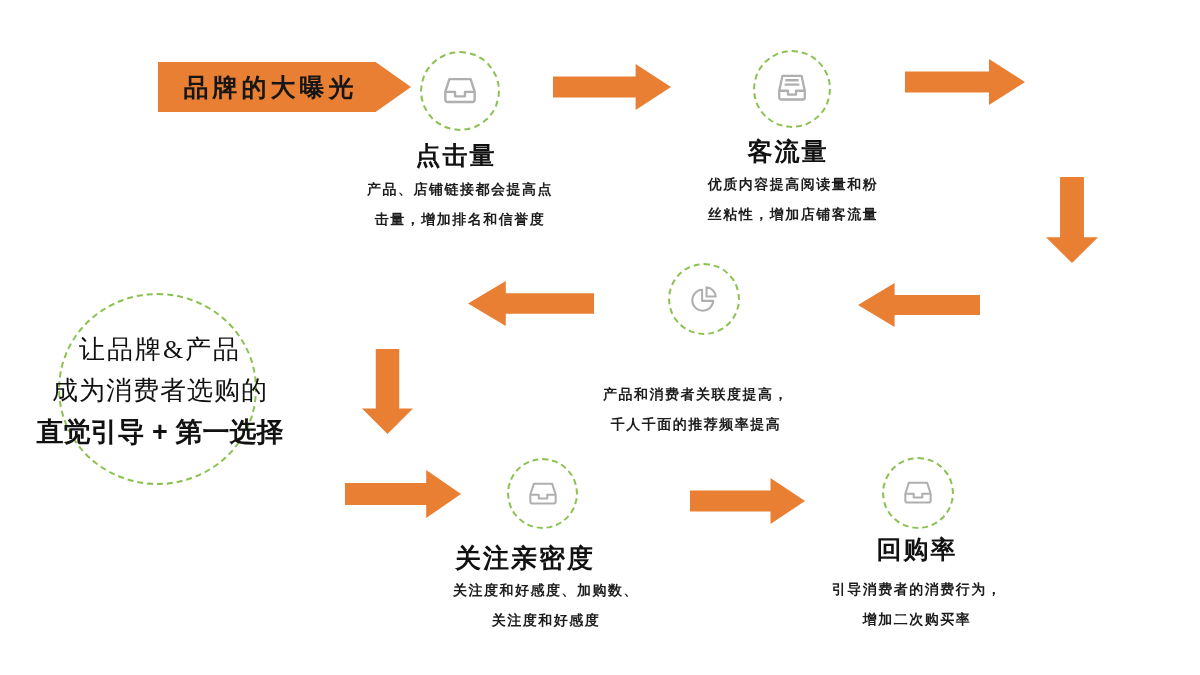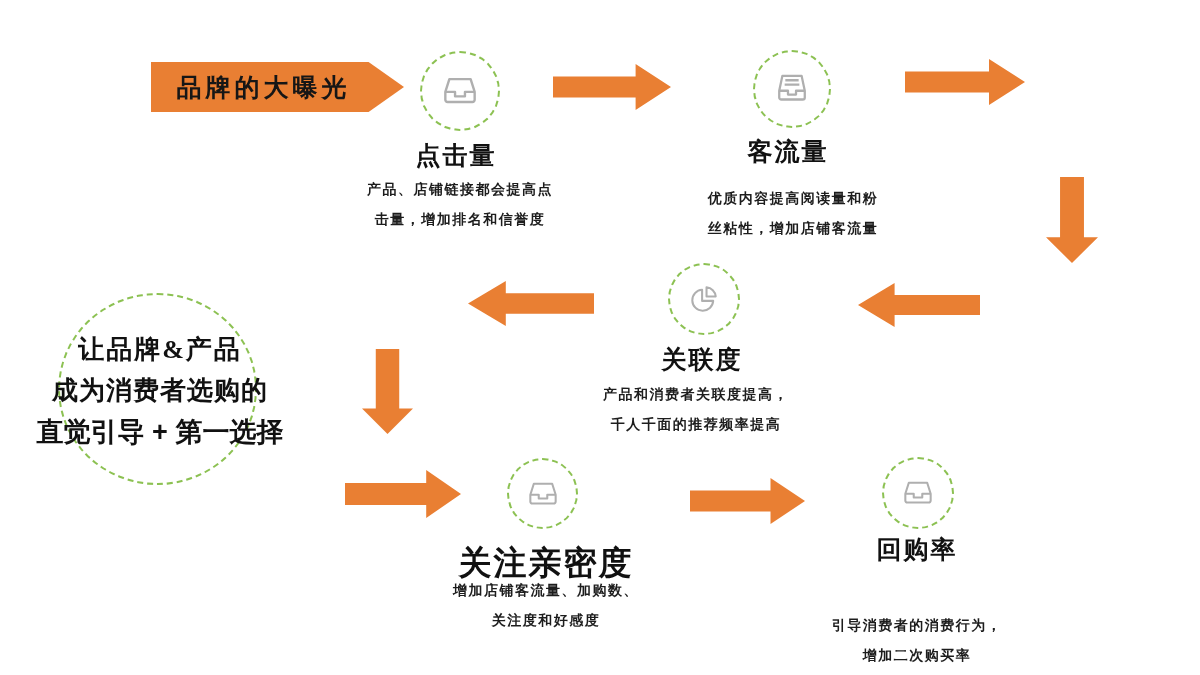--- a/index.html
+++ b/index.html
@@ -8,21 +8,21 @@
     --icon-gray:#AFAFAF;
     --text-dark:#1A1A1A;
   }
   html,body{margin:0;padding:0;background:#fff;}
   .canvas{
     position:relative;width:1200px;height:675px;background:#ffffff;
     overflow:hidden;font-family:"Liberation Sans",sans-serif;color:var(--text-dark);
   }
   
   .banner{
-    position:absolute;left:151px;top:62px;width:253px;height:50px;
+    position:absolute;left:158px;top:62px;width:253px;height:50px;
     background:var(--orange);
     clip-path:polygon(0 0,86% 0,100% 50%,86% 100%,0 100%);
     display:flex;align-items:center;justify-content:center;
   }
   .banner span{
     font-size:25px;font-weight:800;letter-spacing:4px;color:#161616;
     padding-right:28px;white-space:nowrap;
   }
   
   .icon-circle{
@@ -46,21 +46,21 @@
     font-size:14px;font-weight:700;line-height:30px;letter-spacing:1.5px;
     white-space:nowrap;color:#1d1d1d;
   }
   
   .goal-circle{
     position:absolute;left:58px;top:293px;width:199px;height:192px;
     border:2px dashed var(--green);border-radius:50%;box-sizing:border-box;
   }
   .goal-line{
     position:absolute;left:30px;width:260px;text-align:center;white-space:nowrap;
-    font-family:"Liberation Serif",serif;font-weight:700;color:#111;
+    font-family:"Liberation Serif",serif;font-weight:400;color:#111;
   }
   .goal-line1{top:332px;font-size:26px;letter-spacing:2px;}
   .goal-line2{top:373px;font-size:26px;letter-spacing:1px;}
   .goal-line3{top:414px;font-size:27px;font-weight:900;letter-spacing:0;font-family:"Liberation Sans",sans-serif;}
 </style>
 </head>
 <body>
 
 <div class="canvas">
 
@@ -83,38 +83,37 @@
   <div class="arrow arrow-right" style="left:553px;top:64px;width:118px;height:46px"></div>
 
   <div class="icon-circle" style="left:753px;top:50px;width:78px;height:78px">
     <svg width="42" height="42" viewBox="0 0 24 24" fill="none" stroke="currentColor" stroke-width="1.3" stroke-linejoin="round">
       <path d="M6.5 4.5h11l1.8 8.5v3.8a1.2 1.2 0 0 1-1.2 1.2H5.9a1.2 1.2 0 0 1-1.2-1.2V13z"></path>
       <path d="M8.2 7h7.6M7.8 9.5h8.4"></path>
       <path d="M4.7 13h5v2.2h4.6V13h5"></path>
     </svg>
   </div>
   <div class="node-title" style="left:688px;top:135px;width:200px">客流量</div>
-  <div class="node-desc" style="left:643px;top:184px;width:300px">
+  <div class="node-desc" style="left:643px;top:170px;width:300px">
     <span>优质内容提高阅读量和粉</span><br>
     <span>丝粘性，增加店铺客流量</span>
   </div>
 
   <div class="arrow arrow-right" style="left:905px;top:59px;width:120px;height:46px"></div>
 
   <div class="arrow arrow-down" style="left:1046px;top:177px;width:52px;height:86px"></div>
 
   <div class="arrow arrow-left" style="left:858px;top:283px;width:122px;height:44px"></div>
 
   <div class="icon-circle" style="left:668px;top:263px;width:72px;height:72px">
     <svg width="38" height="38" viewBox="0 0 24 24" fill="none" stroke="currentColor" stroke-width="1.3" stroke-linejoin="round">
       <path d="M10.8 6.2a6.6 6.6 0 1 0 7 7h-7z"></path>
       <path d="M13.6 4.6a6.4 6.4 0 0 1 5.8 5.8h-5.8z"></path>
     </svg>
   </div>
-  <div class="node-title" style="left:602px;top:343px;width:200px">关联度</div>
   <div class="node-desc" style="left:546px;top:380px;width:300px">
     <span>产品和消费者关联度提高，</span><br>
     <span>千人千面的推荐频率提高</span>
   </div>
 
   <div class="arrow arrow-left" style="left:468px;top:281px;width:126px;height:45px"></div>
 
   <div class="goal-circle"></div>
   <div class="goal-line goal-line1">让品牌&amp;产品</div>
   <div class="goal-line goal-line2">成为消费者选购的</div>
@@ -123,33 +122,33 @@
   <div class="arrow arrow-down" style="left:362px;top:349px;width:51px;height:85px"></div>
 
   <div class="arrow arrow-right" style="left:345px;top:470px;width:116px;height:48px"></div>
 
   <div class="icon-circle" style="left:507px;top:458px;width:71px;height:71px">
     <svg width="38" height="38" viewBox="0 0 24 24" fill="none" stroke="currentColor" stroke-width="1.3" stroke-linejoin="round">
       <path d="M6.2 5.5h11.6l2.2 7v4.3a1.2 1.2 0 0 1-1.2 1.2H5.2A1.2 1.2 0 0 1 4 16.8v-4.3z"></path>
       <path d="M4 12.5h5.3v2.4h5.4v-2.4H20"></path>
     </svg>
   </div>
-  <div class="node-title" style="left:446px;top:541px;width:200px;font-size:33px">关注亲密度</div>
+  <div class="node-title" style="left:425px;top:541px;width:200px;font-size:26px">关注亲密度</div>
   <div class="node-desc" style="left:396px;top:576px;width:300px">
-    <span>增加店铺客流量、加购数、</span><br>
+    <span>关注度和好感度、加购数、</span><br>
     <span>关注度和好感度</span>
   </div>
 
   <div class="arrow arrow-right" style="left:690px;top:478px;width:115px;height:46px"></div>
 
   <div class="icon-circle" style="left:882px;top:457px;width:72px;height:72px">
     <svg width="38" height="38" viewBox="0 0 24 24" fill="none" stroke="currentColor" stroke-width="1.3" stroke-linejoin="round">
       <path d="M6.2 5.5h11.6l2.2 7v4.3a1.2 1.2 0 0 1-1.2 1.2H5.2A1.2 1.2 0 0 1 4 16.8v-4.3z"></path>
       <path d="M4 12.5h5.3v2.4h5.4v-2.4H20"></path>
     </svg>
   </div>
   <div class="node-title" style="left:817px;top:533px;width:200px">回购率</div>
-  <div class="node-desc" style="left:767px;top:611px;width:300px">
+  <div class="node-desc" style="left:767px;top:575px;width:300px">
     <span>引导消费者的消费行为，</span><br>
     <span>增加二次购买率</span>
   </div>
 
 </div>
 
 </body></html>

